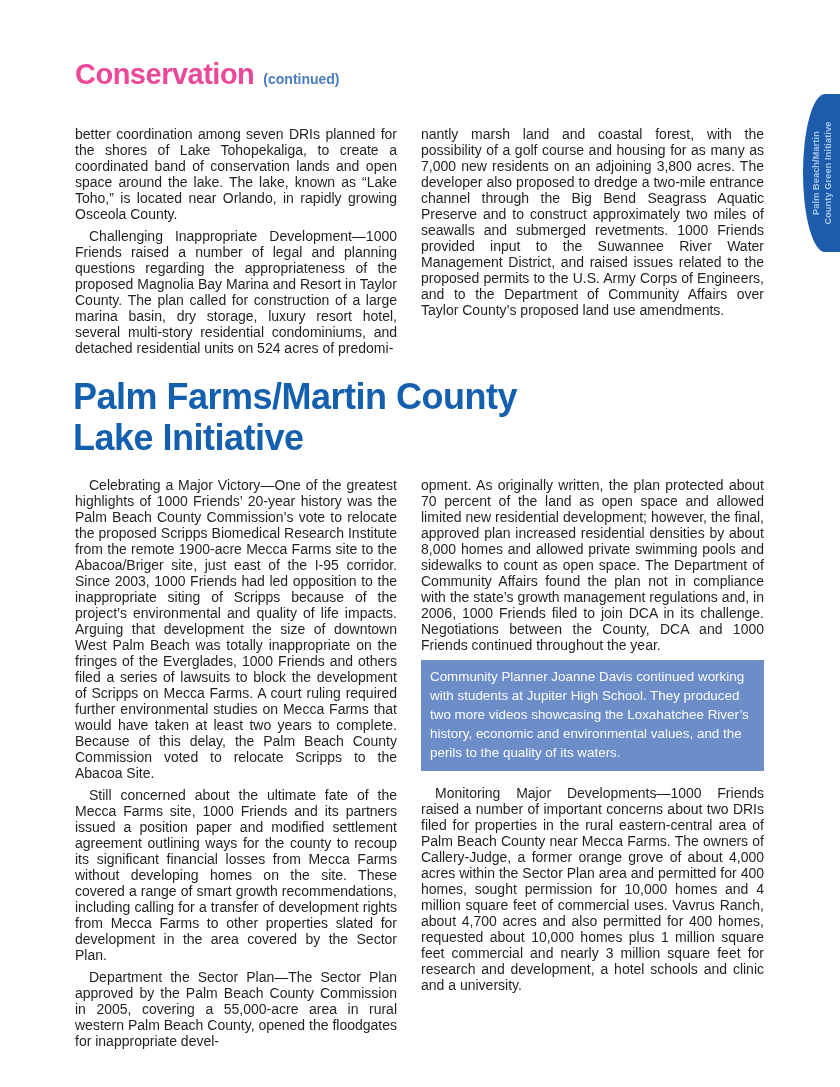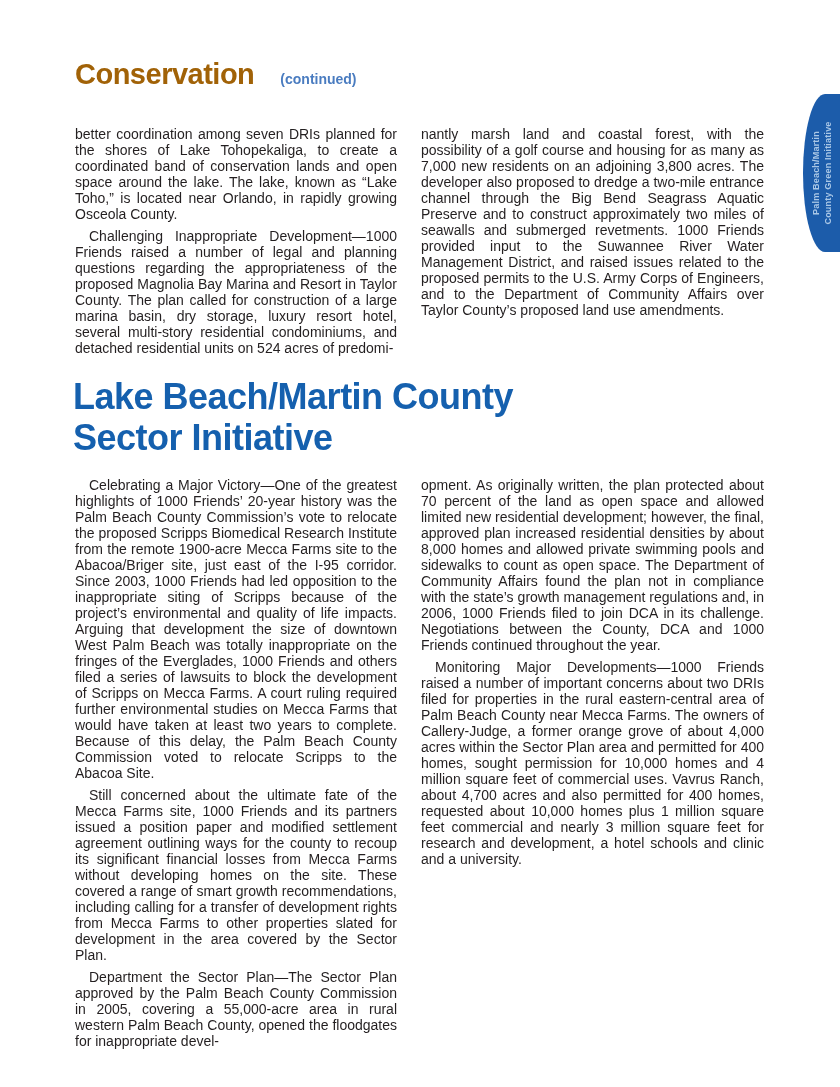--- a/index.html
+++ b/index.html
@@ -11,24 +11,24 @@
     overflow:hidden;
     font-family:"Liberation Sans", sans-serif;
     color:#231f20;
   }
   
   .running-head {
     position:absolute; left:75px; top:58px;
     white-space:nowrap;
   }
   .running-head .main {
-    font-size:29px; font-weight:bold; color:#a16207; letter-spacing:-0.5px;
+    font-size:29px; font-weight:bold; color:#ec4899; letter-spacing:-0.5px;
   }
   .running-head .suffix {
-    font-size:14px; font-weight:bold; color:#4a7cc0; margin-left:26px;text-align:center;
+    font-size:14px; font-weight:bold; color:#4a7cc0; margin-left:9px;text-align:center;
   }
   
   .side-tab {
     position:absolute; right:0; top:94px;
     width:37px; height:158px;
     background:#1c5caa;
     border-radius:22px 0 0 22px / 79px 0 0 79px;
   }
   .side-tab .tab-text {
     position:absolute; top:50%; left:50%;
@@ -90,29 +90,30 @@
     <div class="col-left">
       <p class="body-para"><span class="lead"></span><span>better coordination among seven DRIs planned for the shores of Lake Tohopekaliga, to create a coordinated band of conservation lands and open space around the lake. The lake, known as “Lake Toho,” is located near Orlando, in rapidly growing Osceola County.</span></p>
       <p class="body-para indent"><span class="lead">Challenging Inappropriate Development</span><span>—1000 Friends raised a number of legal and planning questions regarding the appropriateness of the proposed Magnolia Bay Marina and Resort in Taylor County.  The plan called for construction of a large marina basin, dry storage, luxury resort hotel, several multi-story residential condominiums, and detached residential units on 524 acres of predomi-</span></p>
     </div>
     <div class="col-right">
       <p class="body-para"><span class="lead"></span><span>nantly marsh land and coastal forest, with the possibility of a golf course and housing for as many as 7,000 new residents on an adjoining 3,800 acres.  The developer also proposed to dredge a two-mile entrance channel through the Big Bend Seagrass Aquatic Preserve and to construct approximately two miles of seawalls and submerged revetments.  1000 Friends provided input to the Suwannee River Water Management District, and raised issues related to the proposed permits to the U.S. Army Corps of Engineers, and to the Department of Community Affairs over Taylor County’s proposed land use amendments.</span></p>
     </div>
   </div>
 
   <div class="section-title">
-    <div>Lake Beach/Martin County</div>
-    <div>Sector Initiative</div>
+    <div>Palm Farms/Martin County</div>
+    <div>Lake Initiative</div>
   </div>
 
   <div class="cols cols-main">
     <div class="col-left">
       <p class="body-para indent"><span class="lead">Celebrating a Major Victory</span><span>—One of the greatest highlights of 1000 Friends’ 20-year history was the Palm Beach County Commission’s vote to relocate the proposed Scripps Biomedical Research Institute from the remote 1900-acre Mecca Farms site to the Abacoa/Briger site, just east of the I-95 corridor.  Since 2003, 1000 Friends had led opposition to the inappropriate siting of Scripps because of the project’s environmental and quality of life impacts.  Arguing that development the size of downtown West Palm Beach was totally inappropriate on the fringes of the Everglades, 1000 Friends and others filed a series of lawsuits to block the development of Scripps on Mecca Farms.  A court ruling required further environmental studies on Mecca Farms that would have taken at least two years to complete.  Because of this delay, the Palm Beach County Commission voted to relocate Scripps to the Abacoa Site.</span></p>
       <p class="body-para indent"><span class="lead"></span><span>Still concerned about the ultimate fate of the Mecca Farms site, 1000 Friends and its partners issued a position paper and modified settlement agreement outlining ways for the county to recoup its significant financial losses from Mecca Farms without developing homes on the site. These covered a range of smart growth recommendations, including calling for a transfer of development rights from Mecca Farms to other properties slated for development in the area covered by the Sector Plan.</span></p>
       <p class="body-para indent"><span class="lead">Department the Sector Plan</span><span>—The Sector Plan approved by the Palm Beach County Commission in 2005, covering a 55,000-acre area in rural western Palm Beach County, opened the floodgates for inappropriate devel-</span></p>
     </div>
     <div class="col-right">
       <p class="body-para"><span class="lead"></span><span>opment.  As originally written, the plan protected about 70 percent of the land as open space and allowed limited new residential development; however, the final, approved plan increased residential densities by about 8,000 homes and allowed private swimming pools and sidewalks to count as open space.  The Department of Community Affairs found the plan not in compliance with the state’s growth management regulations and, in 2006, 1000 Friends filed to join DCA in its challenge. Negotiations between the County, DCA and 1000 Friends continued throughout the year.</span></p>
+      <div class="callout">Community Planner Joanne Davis continued working with students at Jupiter High School. They produced two more videos showcasing the Loxahatchee River’s history, economic and environmental values, and the perils to the quality of its waters.</div>
       <p class="body-para indent"><span class="lead">Monitoring Major Developments</span><span>—1000 Friends raised a number of important concerns about two DRIs filed for properties in the rural eastern-central area of Palm Beach County near Mecca Farms.  The owners of Callery-Judge, a former orange grove of about 4,000 acres within the Sector Plan area and permitted for 400 homes, sought permission for 10,000 homes and 4 million square feet of commercial uses.  Vavrus Ranch, about 4,700 acres and also permitted for 400 homes, requested about 10,000 homes plus 1 million square feet commercial and nearly 3 million square feet for research and development, a hotel schools and clinic and a university.</span></p>
     </div>
   </div>
 
 </div>
 
 </body></html>

